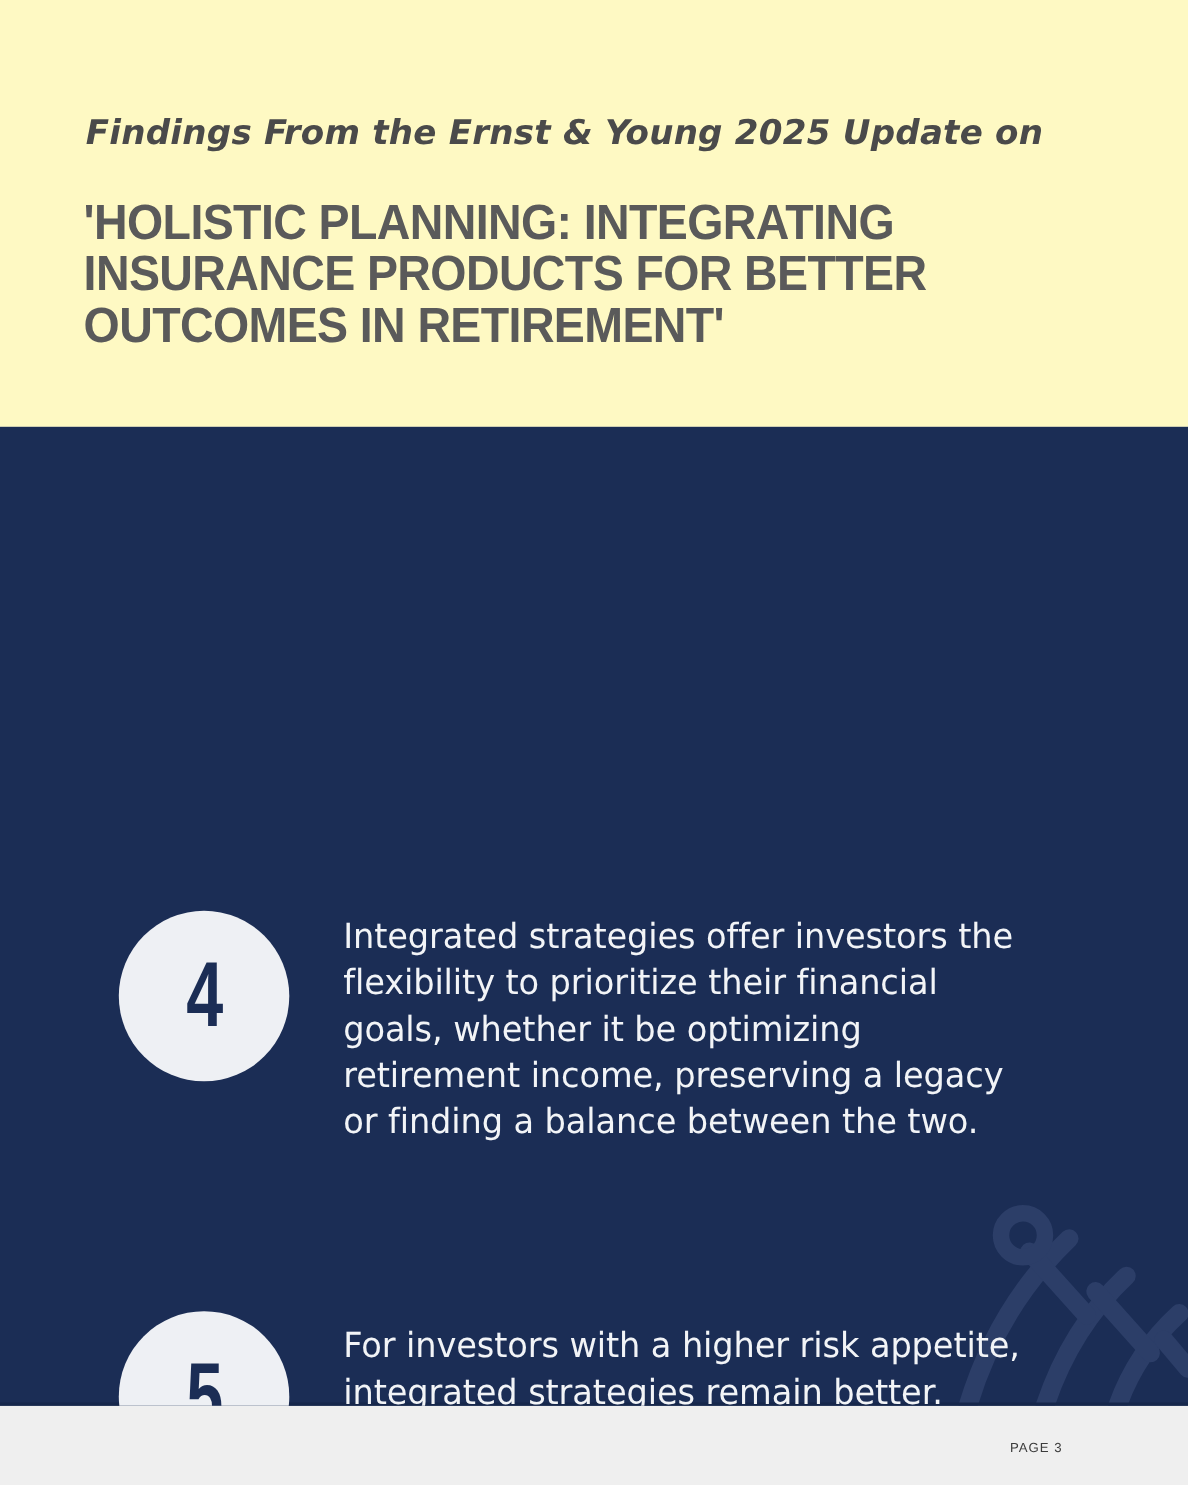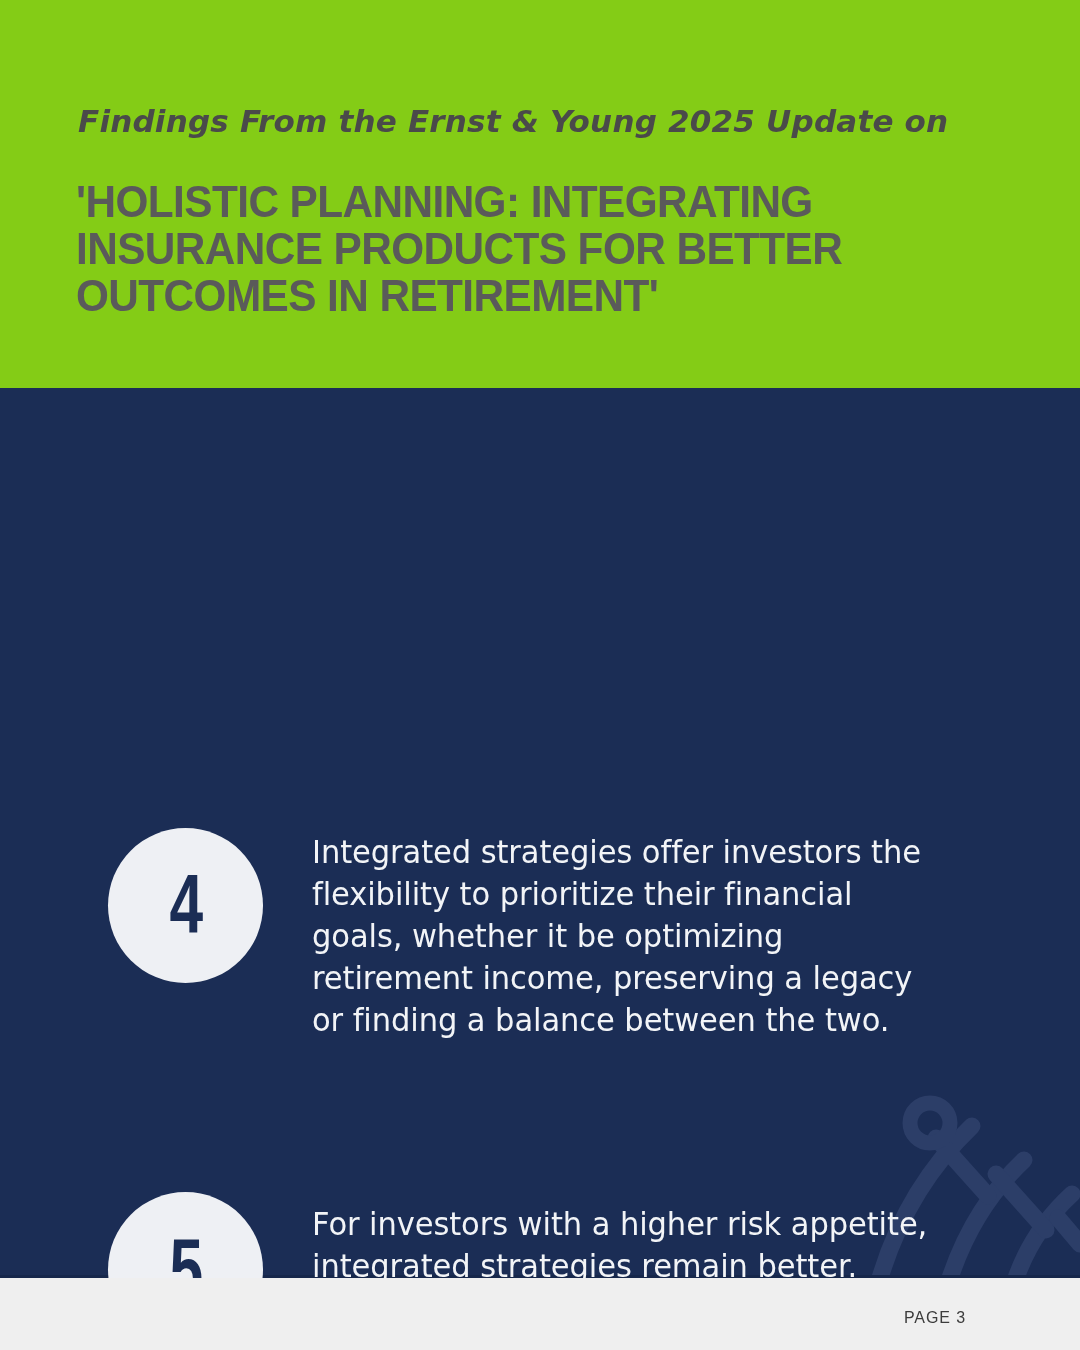--- a/index.html
+++ b/index.html
@@ -19,21 +19,21 @@
     background: #efefef;
     overflow: hidden;
   }
 
   
   .header {
     position: absolute;
     left: 0; top: 0;
     width: 1080px;
     height: 388px;
-    background: #84cc16;
+    background: #fef9c3;
   }
 
   .eyebrow {
     position: absolute;
     left: 78px;
     top: 103px;
     width: 920px;
     font-family: "DejaVu Sans", sans-serif;
     font-size: 31px;
     font-weight: 700;
@@ -141,21 +141,21 @@
     width: 1080px;
     height: 69px;
     background: #efefef;
   }
 
   .page-number {
     position: absolute;
     right: 114px;
     top: 28px;
     font-family: "Liberation Sans", sans-serif;
-    font-size: 16px;
+    font-size: 12px;
     font-weight: 400;
     letter-spacing: 0.9px;
     color: #3c3c3c;
   }
 </style>
 </head>
 <body>
 
 <div class="page">
 

